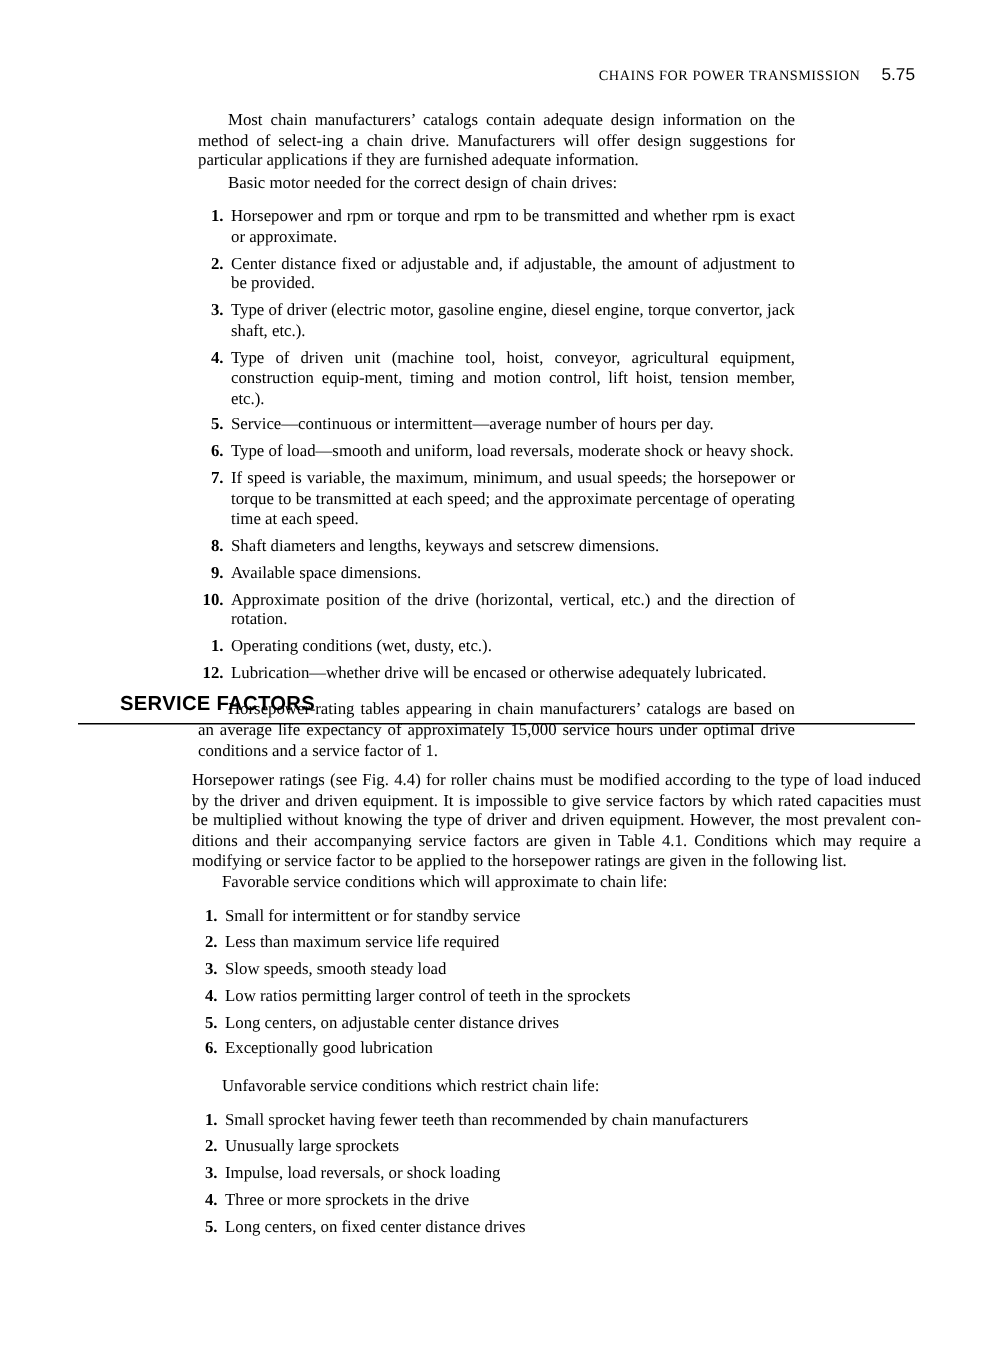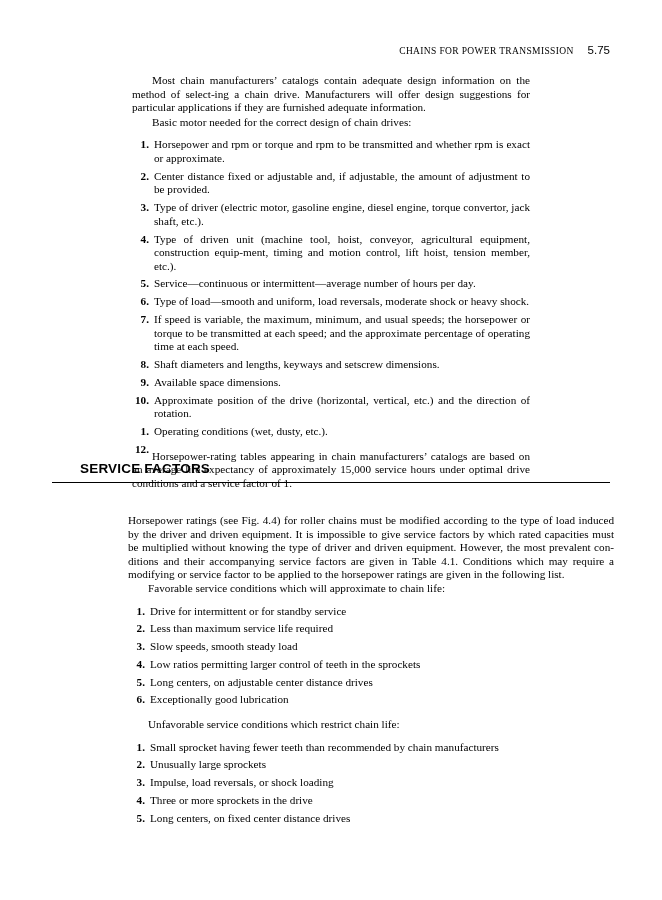--- a/index.html
+++ b/index.html
@@ -145,37 +145,37 @@
       <li><span class="num">2.</span><span>Center distance fixed or adjustable and, if adjustable, the amount of adjustment to be provided.</span></li>
       <li><span class="num">3.</span><span>Type of driver (electric motor, gasoline engine, diesel engine, torque convertor, jack shaft, etc.).</span></li>
       <li><span class="num">4.</span><span>Type of driven unit (machine tool, hoist, conveyor, agricultural equipment, construction equip-ment, timing and motion control, lift hoist, tension member, etc.).</span></li>
       <li><span class="num">5.</span><span>Service—continuous or intermittent—average number of hours per day.</span></li>
       <li><span class="num">6.</span><span>Type of load—smooth and uniform, load reversals, moderate shock or heavy shock.</span></li>
       <li><span class="num">7.</span><span>If speed is variable, the maximum, minimum, and usual speeds; the horsepower or torque to be transmitted at each speed; and the approximate percentage of operating time at each speed.</span></li>
       <li><span class="num">8.</span><span>Shaft diameters and lengths, keyways and setscrew dimensions.</span></li>
       <li><span class="num">9.</span><span>Available space dimensions.</span></li>
       <li><span class="num">10.</span><span>Approximate position of the drive (horizontal, vertical, etc.) and the direction of rotation.</span></li>
       <li><span class="num">1.</span><span>Operating conditions (wet, dusty, etc.).</span></li>
-      <li><span class="num">12.</span></li>
+      <li><span class="num">12.</span><span>Lubrication—whether drive will be encased or otherwise adequately lubricated.</span></li>
     </ol>
 
     <p class="body" style="margin-top:11px;">Horsepower-rating tables appearing in chain manufacturers’ catalogs are based on an average life expectancy of approximately 15,000 service hours under optimal drive conditions and a service factor of 1.</p>
   </div>
 
   <div class="section-head" style="top:461px;">
     <div class="sh-title">SERVICE FACTORS</div>
     <div class="sh-rule"></div>
   </div>
 
   <div class="col2" style="top:514px;">
     <p class="body" style="text-indent:0;">Horsepower ratings (see Fig. 4.4) for roller chains must be modified according to the type of load induced by the driver and driven equipment. It is impossible to give service factors by which rated capacities must be multiplied without knowing the type of driver and driven equipment. However, the most prevalent con-ditions and their accompanying service factors are given in Table 4.1. Conditions which may require a modifying or service factor to be applied to the horsepower ratings are given in the following list.</p>
     <p class="body" style="margin-top:0;">Favorable service conditions which will approximate to chain life:</p>
 
     <ol class="numlist">
-      <li><span class="num">1.</span><span>Drive for intermittent or for standby service</span></li>
+      <li><span class="num">1.</span><span>Small for intermittent or for standby service</span></li>
       <li><span class="num">2.</span><span>Less than maximum service life required</span></li>
       <li><span class="num">3.</span><span>Slow speeds, smooth steady load</span></li>
       <li><span class="num">4.</span><span>Low ratios permitting larger control of teeth in the sprockets</span></li>
       <li><span class="num">5.</span><span>Long centers, on adjustable center distance drives</span></li>
       <li><span class="num">6.</span><span>Exceptionally good lubrication</span></li>
     </ol>
 
     <p class="note-line">Unfavorable service conditions which restrict chain life:</p>
 
     <ol class="numlist">

